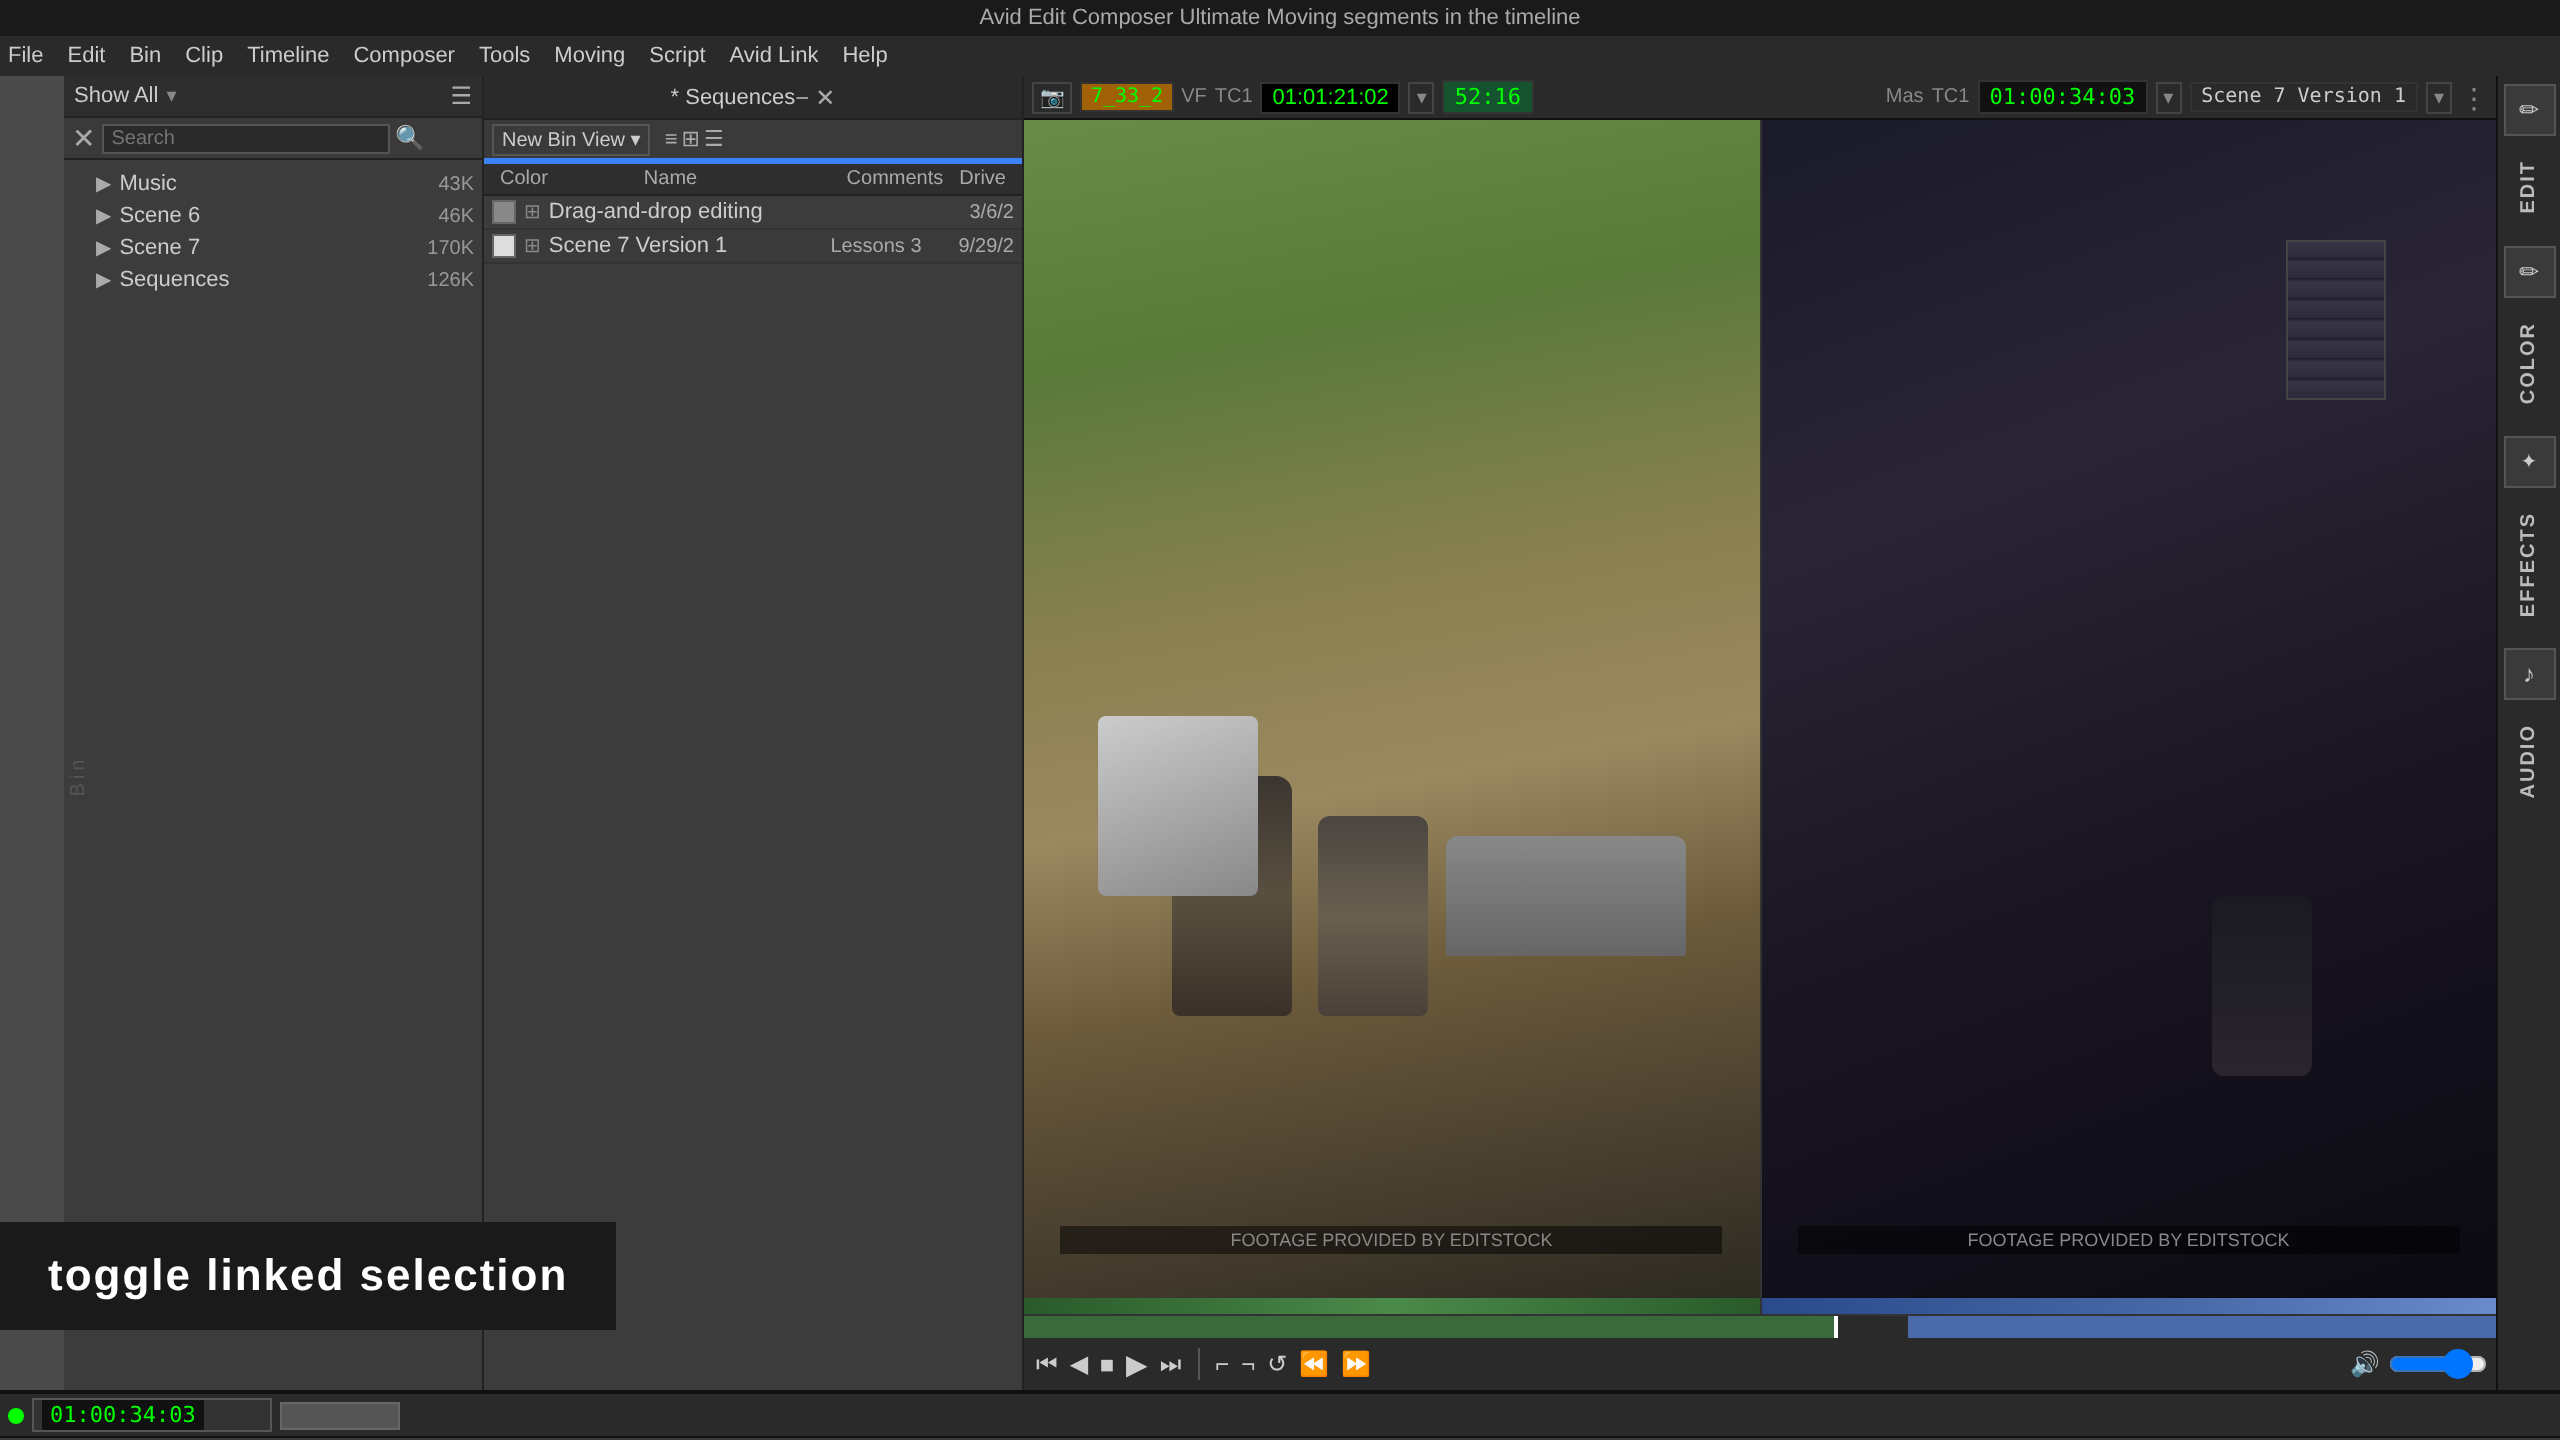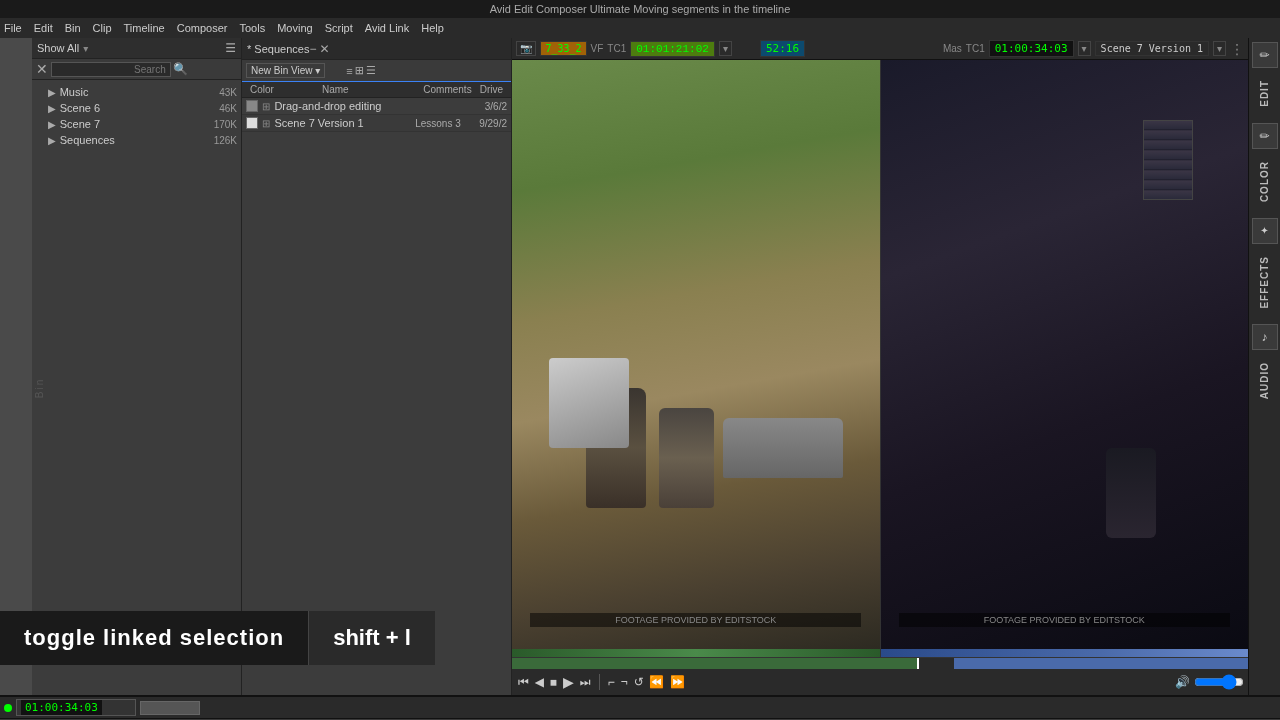--- a/index.html
+++ b/index.html
@@ -20,22 +20,22 @@
     #bin-toolbar { background: #3a3a3a; padding: 2px 4px; display: flex; align-items: center; gap: 3px; border-bottom: 1px solid #222; }
     #bin-search { background: #2a2a2a; border: 1px solid #555; color: #ccc; padding: 1px 4px; width: 160px; font-size: 10px; }
     #bin-folders { padding: 4px; }
     .bin-folder { display: flex; align-items: center; gap: 4px; padding: 2px 0; cursor: pointer; }
     .folder-icon { color: #aaa; font-size: 10px; }
     .folder-name { color: #ccc; flex: 1; }
     .folder-size { color: #999; font-size: 10px; }
 
     
     #seq-panel { width: 270px; background: #3c3c3c; border-right: 1px solid #222; display: flex; flex-direction: column; }
-    #seq-header { background: #2a2a2a; padding: 2px 5px; display: flex; align-items: center; justify-content: flex-start; border-bottom: 1px solid #222; height: 22px; }
-    #seq-toolbar { background: #3a3a3a; padding: 2px 4px; display: flex; align-items: center; gap: 17px; border-bottom: 1px solid #3b82f6; height: 22px; }
+    #seq-header { background: #2a2a2a; padding: 2px 5px; display: flex; align-items: center; justify-content: center; border-bottom: 1px solid #222; height: 22px; }
+    #seq-toolbar { background: #3a3a3a; padding: 2px 4px; display: flex; align-items: center; gap: 3px; border-bottom: 3px solid #3b82f6; height: 22px; }
     #seq-cols { display: flex; background: #2e2e2e; border-bottom: 1px solid #222; padding: 1px 4px; gap: 0; }
     .seq-col { color: #aaa; font-size: 10px; cursor: pointer; padding: 1px 4px; }
     #seq-list { flex: 1; overflow: hidden; }
     .seq-item { display: flex; align-items: center; padding: 2px 4px; gap: 4px; border-bottom: 1px solid #333; }
     .seq-color-box { width: 12px; height: 12px; border: 1px solid #666; }
     .seq-icon { font-size: 10px; color: #888; }
     .seq-name { flex: 1; color: #ccc; font-size: 11px; }
     .seq-comment { color: #aaa; font-size: 10px; width: 60px; }
     .seq-date { color: #aaa; font-size: 10px; text-align: right; }
 
@@ -97,21 +97,21 @@
       <div style="display:flex;align-items:center;gap:4px;">
         <span style="font-size:11px;color:#ccc;">Show All</span>
         <span style="color:#888;font-size:10px;">▾</span>
       </div>
       <div id="bin-header-controls">
         <button class="close-btn">☰</button>
       </div>
     </div>
     <div id="bin-toolbar">
       <button class="close-btn" style="font-size:14px;">✕</button>
-      <input id="bin-search" type="text" placeholder="Search" style="background: rgb(42, 42, 42); border: 1px solid rgb(85, 85, 85); color: rgb(204, 204, 204); padding: 1px 4px; width: 120px; font-size: 10px; text-align: right;">
+      <input id="bin-search" type="text" placeholder="Search" style="background: rgb(42, 42, 42); border: 1px solid rgb(85, 85, 85); color: rgb(204, 204, 204); padding: 1px 4px; width: 144px; font-size: 10px;">
       <button class="close-btn" style="font-size:12px;">🔍</button>
     </div>
 
     <div style="position:relative;flex:1;overflow:hidden;">
       <div style="writing-mode:vertical-rl;transform:rotate(180deg);position:absolute;left:2px;top:50%;transform:translateY(-50%) rotate(180deg);color:#555;font-size:10px;letter-spacing:2px;pointer-events:none;">Bin</div>
       <div id="bin-folders" style="padding:4px 4px 4px 16px;">
         <div class="bin-folder">
           <span class="folder-icon">▶</span>
           <span class="folder-name">Music</span>
           <span class="folder-size">43K</span>
@@ -175,23 +175,23 @@
     </div>
   </div>
 
   <div id="viewer-area">
 
     <div id="viewer-top-bar">
       <button style="background:#2a2a2a;border:1px solid #444;color:#888;font-size:10px;cursor:pointer;padding:1px 3px;">📷</button>
       <span class="tc-display" style="font-size:10px;color:#0f0;background:#a16207;padding:1px 4px;font-family:monospace;">7_33_2</span>
       <span class="tc-label">VF</span>
       <span class="tc-label">TC1</span>
-      <span class="tc-display" style="font-size:11px;color:#0f0;background:#4d7c0f;font-family:Liberation Mono, monospace;padding:1px 5px;">01:01:21:02</span>
+      <span class="tc-display" style="font-size:11px;color:#0f0;background:#000000;font-family:Liberation Sans, sans-serif;padding:1px 5px;">01:01:21:02</span>
       <button style="background:#2a2a2a;border:1px solid #444;color:#888;font-size:10px;cursor:pointer;padding:1px 3px;">▾</button>
-      <span class="tc-display" style="font-size:11px;color:#0f0;background:#0c4a6e;font-family:monospace;padding:1px 5px;margin-left:24px;">52:16</span>
+      <span class="tc-display" style="font-size:11px;color:#0f0;background:#14532d;font-family:monospace;padding:1px 5px;">52:16</span>
       <div style="flex:1;"></div>
       <span class="tc-label">Mas</span>
       <span class="tc-label">TC1</span>
       <span class="tc-display" style="font-size:11px;color:#0f0;background:#111;font-family:monospace;padding:1px 5px;">01:00:34:03</span>
       <button style="background:#2a2a2a;border:1px solid #444;color:#888;font-size:10px;cursor:pointer;padding:1px 3px;">▾</button>
       <span class="tc-display" style="font-size:10px;color:#ccc;background:#2a2a2a;border:1px solid #333;padding:1px 5px;font-family:monospace;">Scene 7 Version 1</span>
       <button style="background:#2a2a2a;border:1px solid #444;color:#888;font-size:10px;cursor:pointer;padding:1px 3px;">▾</button>
       <button style="background:#2a2a2a;border:none;color:#888;font-size:14px;cursor:pointer;">⋮</button>
     </div>
 
@@ -274,14 +274,13 @@
   <div id="timeline-toolbar" style="height:24px;background:#3a3a3a;display:flex;align-items:center;gap:2px;padding:0 4px;border-bottom:1px solid #222;">
 
     <div style="flex:1;"></div>
 
   </div>
 
 </div>
 
 <div id="tooltip-overlay" style="position:absolute;bottom:55px;left:0;display:flex;align-items:stretch;z-index:100;">
   <div id="tooltip-main" style="background:#1a1a1a;color:#fff;font-size:22px;font-weight:bold;padding:14px 24px;letter-spacing:1px;">toggle linked selection</div>
-  <div id="tooltip-shortcut" style="background:#2a2a2a;color:#fff;font-size:22px;font-weight:bold;padding:14px 24px;border-left:1px solid #444;">shift + l</div>
 </div>
 
 </body></html>

